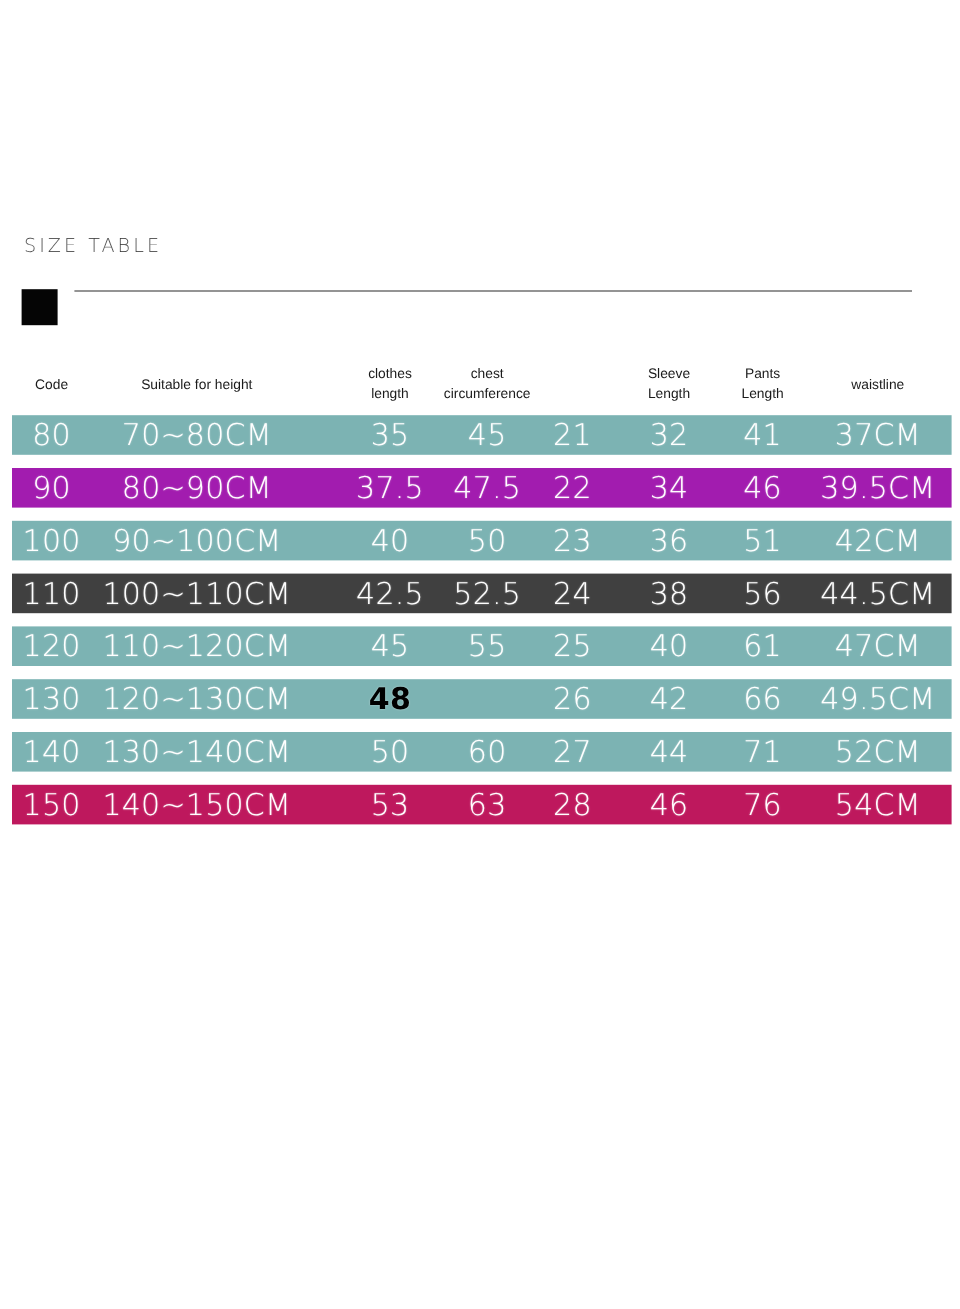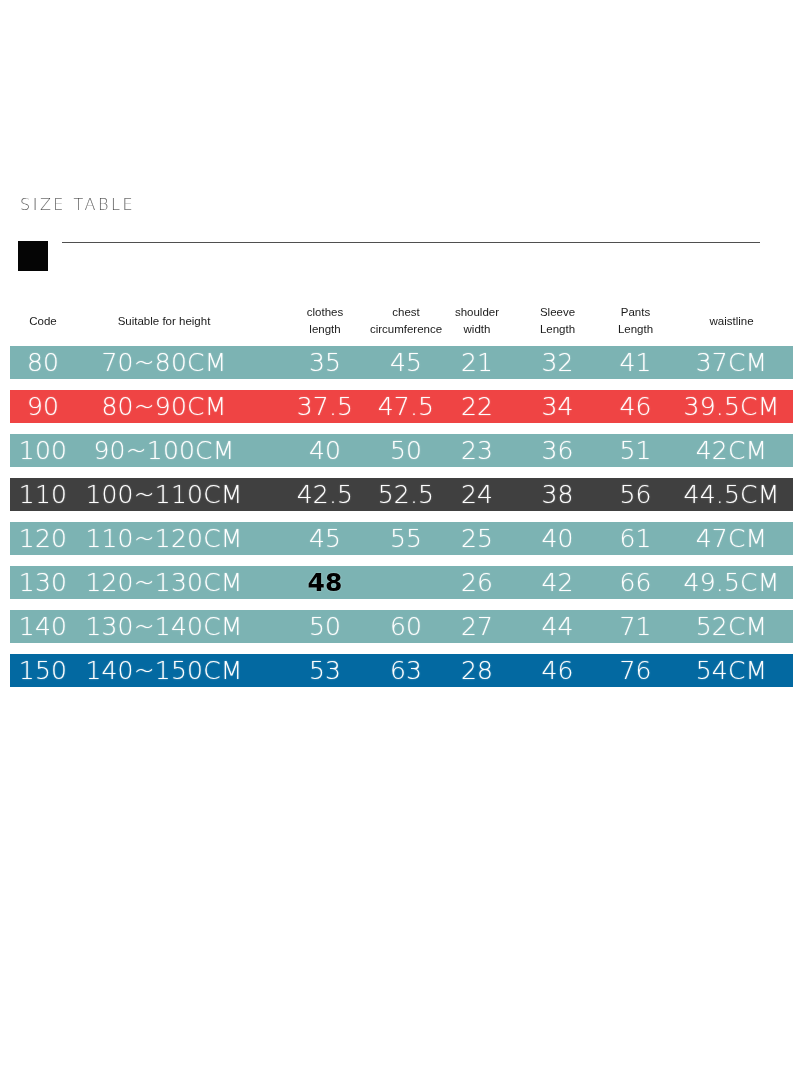--- a/index.html
+++ b/index.html
@@ -142,24 +142,20 @@
       <span class="l1">Suitable for height</span>
     </div>
     <div class="cell c-clothes">
       <span class="l1">clothes</span>
       <span class="l2">length</span>
     </div>
     <div class="cell c-chest">
       <span class="l1">chest</span>
       <span class="l2">circumference</span>
     </div>
-    <div class="cell c-shoulder">
-      <span class="l1">shoulder</span>
-      <span class="l2">width</span>
-    </div>
     <div class="cell c-sleeve">
       <span class="l1">Sleeve</span>
       <span class="l2">Length</span>
     </div>
     <div class="cell c-pants">
       <span class="l1">Pants</span>
       <span class="l2">Length</span>
     </div>
     <div class="cell c-waist">
       <span class="l1">waistline</span>
@@ -170,21 +166,21 @@
       <div class="trow data-row" style="background: rgb(124, 179, 179);">
         <div class="cell c-code" style="color: rgb(255, 255, 255);">80</div>
         <div class="cell c-height" style="color: rgb(255, 255, 255);">70~80CM</div>
         <div class="cell c-clothes" style="color: rgb(255, 255, 255);">35</div>
         <div class="cell c-chest" style="color: rgb(255, 255, 255);">45</div>
         <div class="cell c-shoulder" style="color: rgb(255, 255, 255);">21</div>
         <div class="cell c-sleeve" style="color: rgb(255, 255, 255);">32</div>
         <div class="cell c-pants" style="color: rgb(255, 255, 255);">41</div>
         <div class="cell c-waist" style="color: rgb(255, 255, 255);">37CM</div>
       </div>
-      <div class="trow data-row" style="background: #ef4444;">
+      <div class="trow data-row" style="background: #a21caf;">
         <div class="cell c-code" style="color: rgb(255, 255, 255);">90</div>
         <div class="cell c-height" style="color: rgb(255, 255, 255);">80~90CM</div>
         <div class="cell c-clothes" style="color: rgb(255, 255, 255);">37.5</div>
         <div class="cell c-chest" style="color: rgb(255, 255, 255);">47.5</div>
         <div class="cell c-shoulder" style="color: rgb(255, 255, 255);">22</div>
         <div class="cell c-sleeve" style="color: rgb(255, 255, 255);">34</div>
         <div class="cell c-pants" style="color: rgb(255, 255, 255);">46</div>
         <div class="cell c-waist" style="color: rgb(255, 255, 255);">39.5CM</div>
       </div>
       <div class="trow data-row" style="background: rgb(124, 179, 179);">
@@ -229,21 +225,21 @@
       <div class="trow data-row" style="background: rgb(124, 179, 179);">
         <div class="cell c-code" style="color: rgb(255, 255, 255);">140</div>
         <div class="cell c-height" style="color: rgb(255, 255, 255);">130~140CM</div>
         <div class="cell c-clothes" style="color: rgb(255, 255, 255);">50</div>
         <div class="cell c-chest" style="color: rgb(255, 255, 255);">60</div>
         <div class="cell c-shoulder" style="color: rgb(255, 255, 255);">27</div>
         <div class="cell c-sleeve" style="color: rgb(255, 255, 255);">44</div>
         <div class="cell c-pants" style="color: rgb(255, 255, 255);">71</div>
         <div class="cell c-waist" style="color: rgb(255, 255, 255);">52CM</div>
       </div>
-      <div class="trow data-row" style="background: #0369a1;">
+      <div class="trow data-row" style="background: #be185d;">
         <div class="cell c-code" style="color: rgb(255, 255, 255);">150</div>
         <div class="cell c-height" style="color: rgb(255, 255, 255);">140~150CM</div>
         <div class="cell c-clothes" style="color: rgb(255, 255, 255); text-align: right;">53</div>
         <div class="cell c-chest" style="color: rgb(255, 255, 255);">63</div>
         <div class="cell c-shoulder" style="color: rgb(255, 255, 255);">28</div>
         <div class="cell c-sleeve" style="color: rgb(255, 255, 255);">46</div>
         <div class="cell c-pants" style="color: rgb(255, 255, 255);">76</div>
         <div class="cell c-waist" style="color: rgb(255, 255, 255);">54CM</div>
       </div>
     </div>

